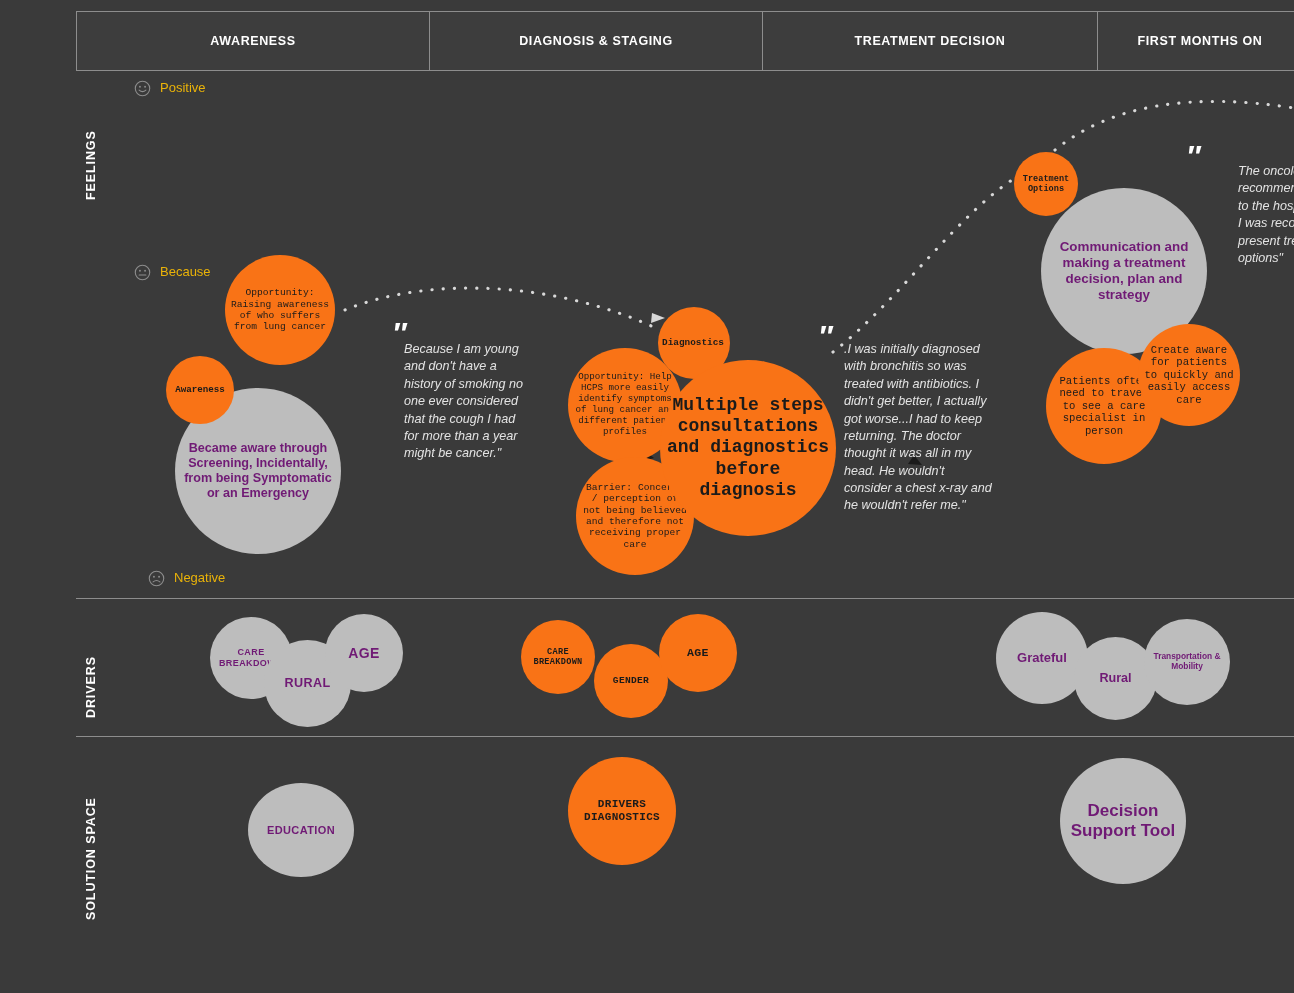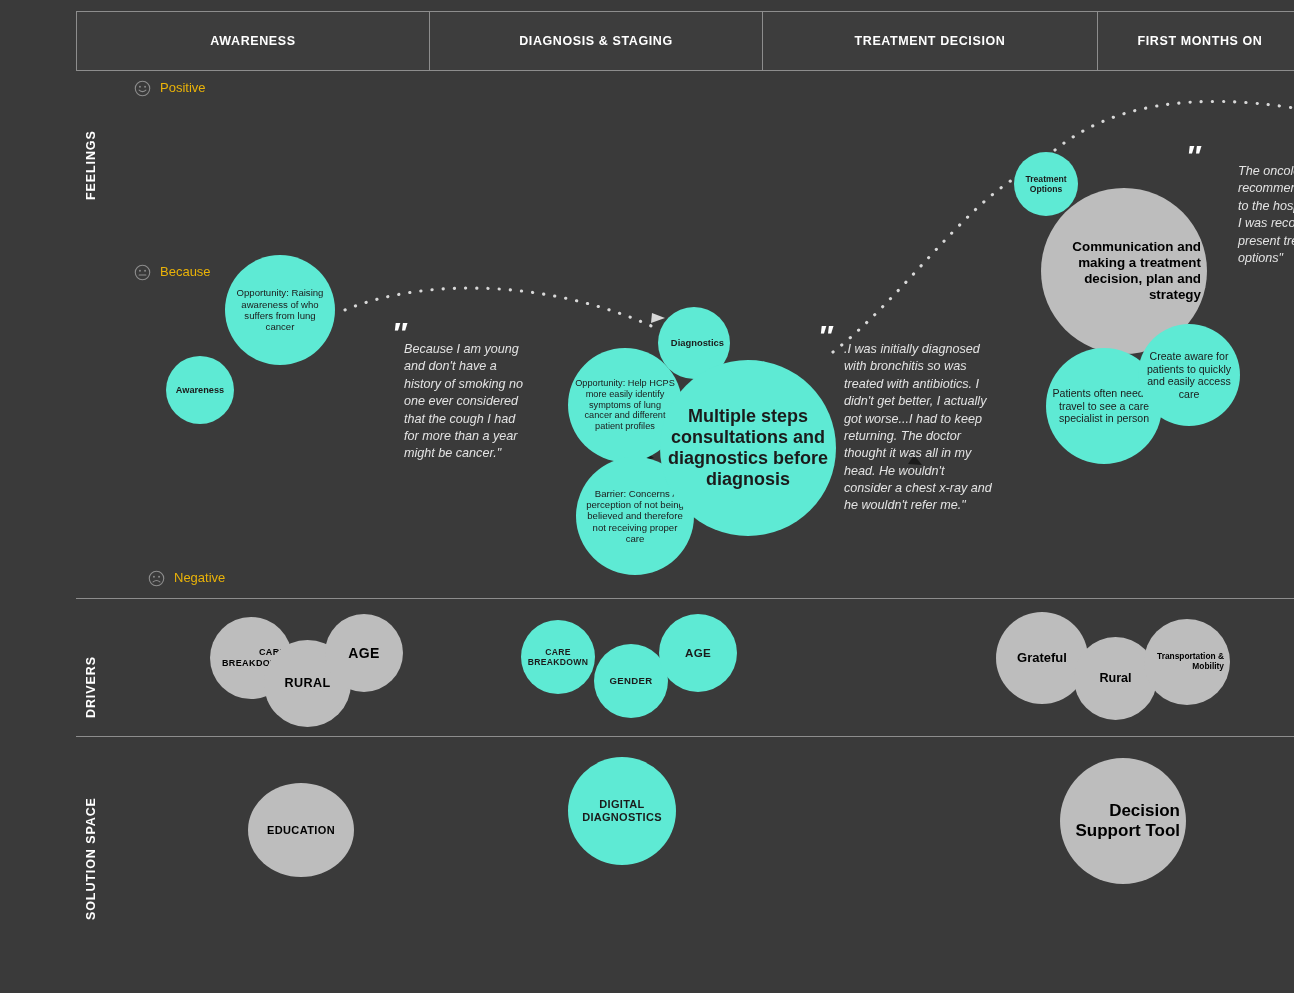--- a/index.html
+++ b/index.html
@@ -42,22 +42,22 @@
   .feel svg{display:block;}
 
   
   .bub{
     position:absolute;border-radius:50%;
     display:flex;align-items:center;justify-content:center;
     text-align:center;box-sizing:border-box;
     line-height:1.18;
   }
   .bub span{display:block;padding:0 6px;}
-  .bub-white{background:#5eead4;color:#1b1b1b;}
-  .bub-grey{background:#bdbdbd;color:#000000;text-align:right;}
+  .bub-white{background:#f97316;color:#1b1b1b;font-family:Liberation Mono, monospace;}
+  .bub-grey{background:#bdbdbd;color:#701a75;}
 
   
   .quote{position:absolute;color:#e3e3e3;font-style:italic;font-size:12.6px;line-height:1.38;}
   .qmark{position:absolute;color:#fff;font-weight:bold;font-style:italic;font-size:30px;line-height:1;}
 
   svg.paths{position:absolute;left:0;top:0;width:1294px;height:993px;pointer-events:none;}
 </style>
 </head>
 <body>
 
@@ -127,20 +127,23 @@
 
     <path d="M833,352 C900,300 960,210 1020,175" fill="none" stroke="#d8d8d8" stroke-width="3.1" stroke-linecap="round" stroke-dasharray="0.2 11"></path>
 
     <path d="M1055,150 C1110,105 1190,92 1294,108" fill="none" stroke="#d8d8d8" stroke-width="3.1" stroke-linecap="round" stroke-dasharray="0.2 11"></path>
 
     <polygon points="1041,167 1032,175 1044,179" fill="#d8d8d8"></polygon>
     <polygon points="914,455 922,465 908,464" fill="#1b1b1b"></polygon>
     <polygon points="645,451 654,458 643,461" fill="#1b1b1b"></polygon>
   </svg>
 
+  <div class="bub bub-grey" style="left:175px;top:388px;width:166px;height:166px;font-size:12.6px;font-weight:bold;">
+    <span>Became aware through Screening, Incidentally, from being Symptomatic or an Emergency</span>
+  </div>
   <div class="bub bub-white" style="left:166px;top:356px;width:68px;height:68px;font-size:9.2px;font-weight:bold;">
     <span>Awareness</span>
   </div>
   <div class="bub bub-white" style="left:225px;top:255px;width:110px;height:110px;font-size:9.6px;">
     <span>Opportunity: Raising awareness of who suffers from lung cancer</span>
   </div>
 
   <div class="bub bub-white" style="left:568px;top:348px;width:114px;height:114px;font-size:9.2px;">
     <span>Opportunity: Help HCPS more easily identify symptoms of lung cancer and different patient profiles</span>
   </div>
@@ -203,19 +206,19 @@
     <span>Rural</span>
   </div>
   <div class="bub bub-grey" style="left:1144px;top:619px;width:86px;height:86px;font-size:8.4px;font-weight:bold;">
     <span>Transportation &amp; Mobility</span>
   </div>
 
   <div class="bub bub-grey" style="left:248px;top:783px;width:106px;height:94px;font-size:11px;font-weight:bold;letter-spacing:.4px;">
     <span>EDUCATION</span>
   </div>
   <div class="bub bub-white" style="left:568px;top:757px;width:108px;height:108px;font-size:11px;font-weight:bold;letter-spacing:.3px;">
-    <span>DIGITAL DIAGNOSTICS</span>
+    <span>DRIVERS DIAGNOSTICS</span>
   </div>
   <div class="bub bub-grey" style="left:1060px;top:758px;width:126px;height:126px;font-size:17px;font-weight:bold;">
     <span>Decision Support Tool</span>
   </div>
 
 </div>
 
 </body></html>

